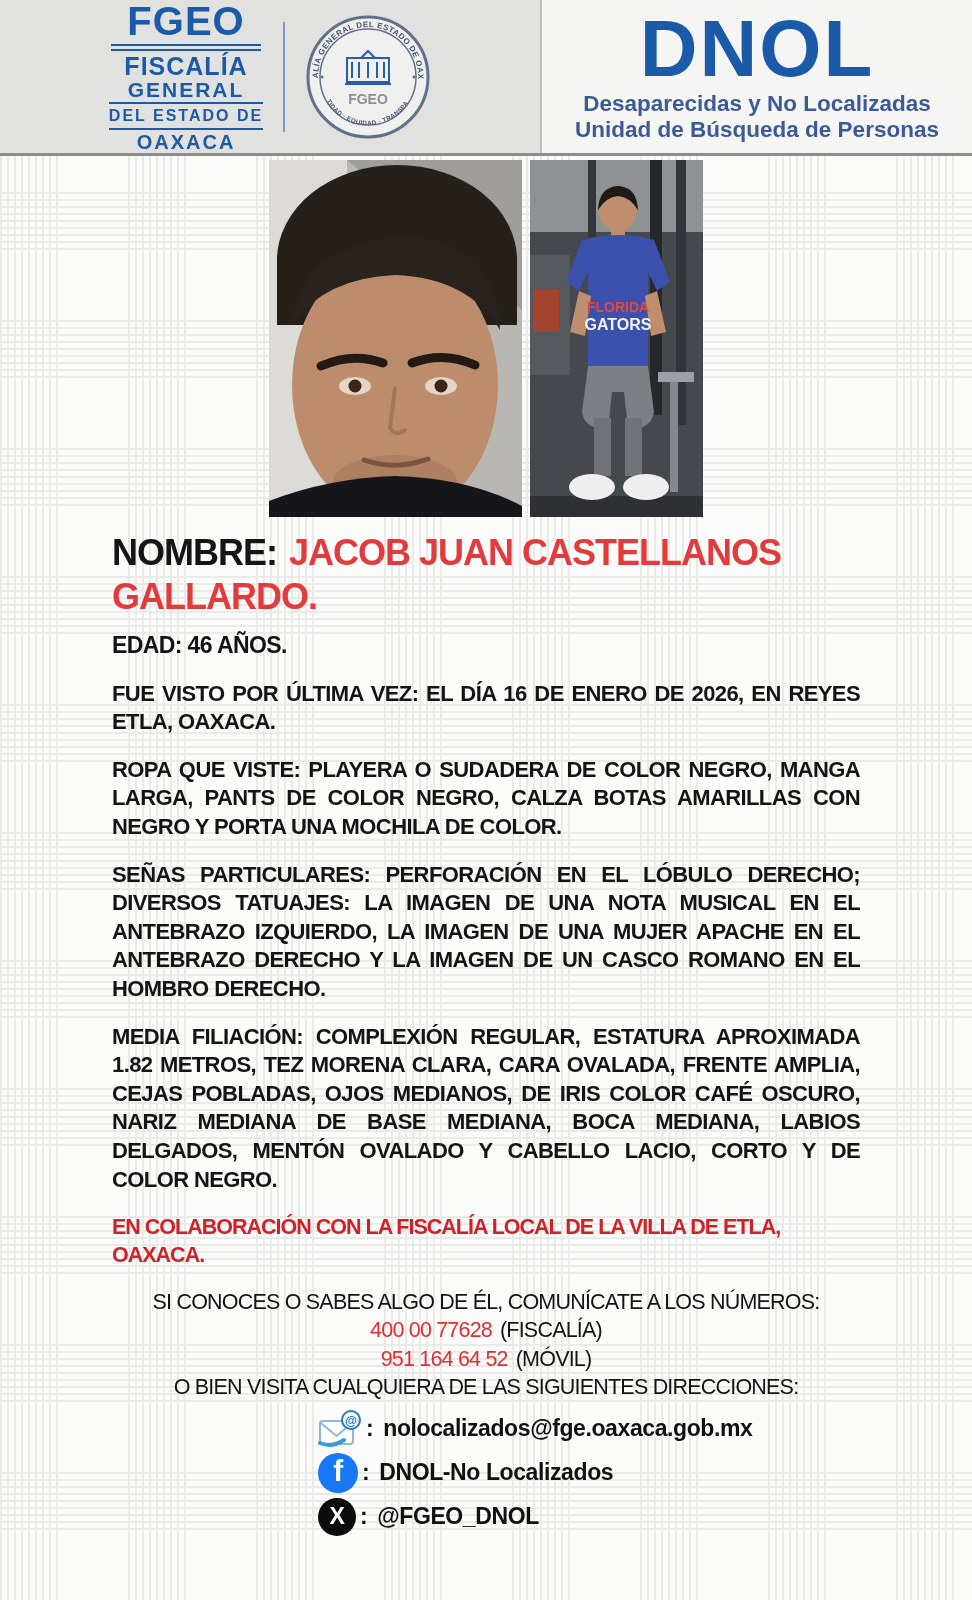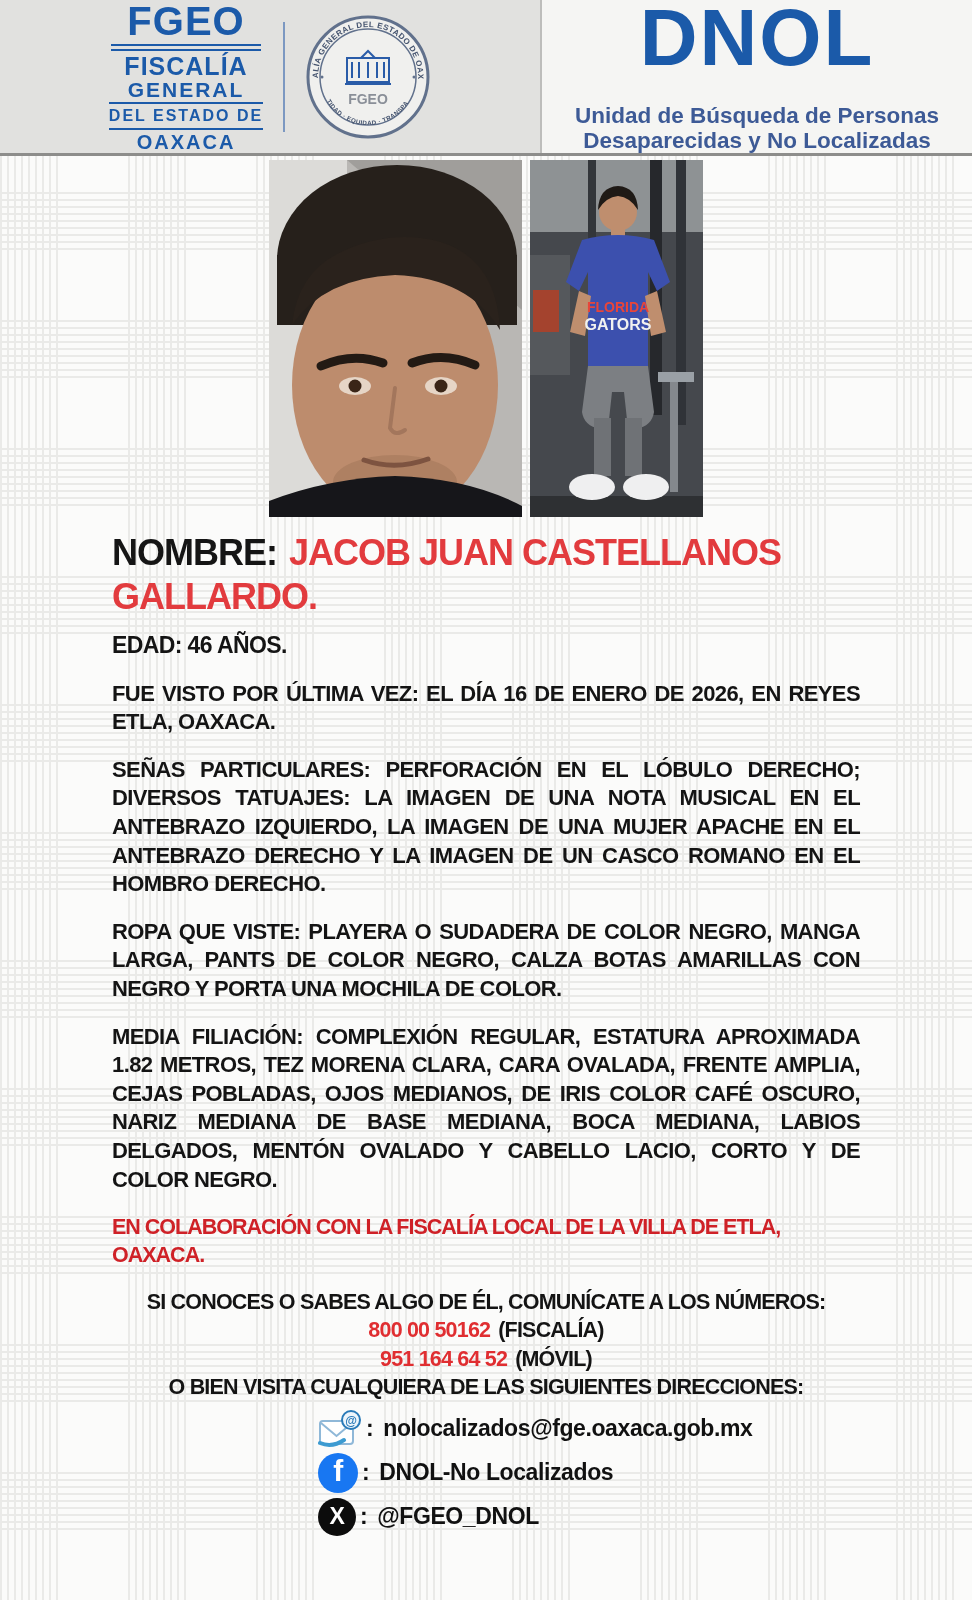--- a/index.html
+++ b/index.html
@@ -17,21 +17,21 @@
   .header{display:flex;height:153px;border-bottom:3px solid #8d8d8b;}
   .header-left{width:540px;background:#e1e1df;display:flex;align-items:center;justify-content:center;gap:20px;}
   .fgeo-wordmark{text-align:center;color:#1b5aa9;line-height:1;}
   .fgeo-big{font-size:40px;font-weight:bold;letter-spacing:1px;}
   .fgeo-rule{border-top:2px solid #1b5aa9;border-bottom:2px solid #1b5aa9;height:3px;margin:3px 2px;}
   .fgeo-l1{font-size:25px;font-weight:bold;letter-spacing:1px;margin-top:2px;}
   .fgeo-l2{font-size:21px;font-weight:bold;letter-spacing:2px;}
   .fgeo-l3{font-size:16px;font-weight:bold;letter-spacing:2px;margin:2px 0;border-top:2px solid #1b5aa9;border-bottom:2px solid #1b5aa9;padding:4px 0;}
   .fgeo-l4{font-size:20px;font-weight:bold;letter-spacing:2px;}
   .hdr-divider{width:2px;height:110px;background:#2a5ca8;opacity:.55;}
-  .header-right{flex:1;background:#f5f5f3;border-left:2px solid #bdbdbb;display:flex;flex-direction:column;align-items:center;justify-content:space-between;}
+  .header-right{flex:1;background:#f5f5f3;border-left:2px solid #bdbdbb;display:flex;flex-direction:column;align-items:center;justify-content:center;}
   .dnol-title{font-size:80px;font-weight:bold;color:#1b5aa9;line-height:.95;letter-spacing:2px;}
   .dnol-sub{font-size:22.5px;color:#3d5a96;text-align:center;line-height:1.12;margin-top:4px;font-weight:bold;}
   
   .title-wrap{text-align:center;margin-top:8px;height:74px;}
   .title-text{
     display:inline-block;font-size:62px;font-weight:bold;color:#ee1c24;white-space:nowrap;
     letter-spacing:-1px;-webkit-text-stroke:2.5px #141414;transform:scale(.96,1.2);transform-origin:center top;
   }
   
   .photos{display:flex;justify-content:center;gap:8px;margin-top:4px;}
@@ -39,21 +39,21 @@
   
   .content{padding:0 112px;}
   .name-line{margin-top:14px;font-size:36px;font-weight:bold;letter-spacing:-1px;line-height:1.22;}
   .name-label{color:#151515;margin-right:12px;}
   .name-value{color:#e23b3e;}
   .para{font-weight:bold;font-size:22px;line-height:1.3;letter-spacing:-.6px;text-align:justify;color:#141414;}
   .age{margin-top:12px;font-size:23px;text-align:left;}
   .mt{margin-top:19px;}
   .colab{margin-top:20px;color:#cf2127;font-size:21.5px;letter-spacing:-1px;text-align:left;}
   
-  .contact{margin-top:18px;text-align:center;font-weight:bold;font-size:21.5px;letter-spacing:-.8px;line-height:1.32;color:#141414;}
+  .contact{margin-top:18px;text-align:center;font-weight:normal;font-size:21.5px;letter-spacing:-.8px;line-height:1.32;color:#141414;}
   .phone-number{color:#e02e31;margin-right:8px;}
   .socials{width:max-content;margin:8px 0 0 318px;}
   .social-row{display:flex;align-items:center;gap:4px;margin-top:5px;font-size:23px;font-weight:bold;letter-spacing:-.4px;}
   .sep{margin-right:6px;}
   .icon-badge{width:40px;height:40px;border-radius:50%;display:flex;align-items:center;justify-content:center;flex:0 0 auto;}
   .fb{background:#1877f2;color:#fff;font-size:30px;font-weight:bold;line-height:1;padding-bottom:4px;box-sizing:border-box;}
   .xx{background:#0c0c0c;color:#fff;font-size:23px;font-weight:bold;width:38px;height:38px;}
 </style>
 </head>
 <body>
@@ -93,22 +93,22 @@
           <line x1="40" y1="70" x2="86" y2="70" stroke="#2a5ca8" stroke-width="2"></line>
         </g>
         <text x="63" y="90" font-size="14" font-weight="bold" fill="#8a8f98" text-anchor="middle">FGEO</text>
         <circle cx="17" cy="63" r="1.5" fill="#61718c"></circle>
           <circle cx="109" cy="63" r="1.5" fill="#61718c"></circle>
       </svg>
     </div>
     <div class="header-right">
       <div class="dnol-title">DNOL</div>
       <div class="dnol-sub">
+        <div>Desaparecidas y No Localizadas</div>
         <div>Unidad de Búsqueda de Personas</div>
-        <div>Desaparecidas y No Localizadas</div>
       </div>
     </div>
   </div>
 
 
   <div class="photos">
     <svg class="photo" width="253" height="357" viewBox="0 0 253 357">
       <rect width="253" height="357" fill="#b9b7b4"></rect>
       <rect x="0" y="0" width="78" height="357" fill="#dcdbd8"></rect>
       <path d="M78,0 L253,0 L253,150 Z" fill="#a09e9b"></path>
@@ -153,30 +153,30 @@
       <ellipse cx="116" cy="327" rx="23" ry="13" fill="#efeff0"></ellipse>
     </svg>
   </div>
 
   <div class="content">
     <div class="name-line">
       <span class="name-label">NOMBRE:</span><span class="name-value">JACOB JUAN CASTELLANOS GALLARDO.</span>
     </div>
     <div class="para age">EDAD: 46 AÑOS.</div>
     <div class="para mt">FUE VISTO POR ÚLTIMA VEZ: EL DÍA 16 DE ENERO DE 2026, EN REYES ETLA, OAXACA.</div>
+    <div class="para mt">ROPA QUE VISTE: PLAYERA O SUDADERA DE COLOR NEGRO, MANGA LARGA, PANTS DE COLOR NEGRO, CALZA BOTAS AMARILLAS CON NEGRO Y PORTA UNA MOCHILA DE COLOR.</div>
     <div class="para mt">SEÑAS PARTICULARES: PERFORACIÓN EN EL LÓBULO DERECHO; DIVERSOS TATUAJES: LA IMAGEN DE UNA NOTA MUSICAL EN EL ANTEBRAZO IZQUIERDO, LA IMAGEN DE UNA MUJER APACHE EN EL ANTEBRAZO DERECHO Y LA IMAGEN DE UN CASCO ROMANO EN EL HOMBRO DERECHO.</div>
-    <div class="para mt">ROPA QUE VISTE: PLAYERA O SUDADERA DE COLOR NEGRO, MANGA LARGA, PANTS DE COLOR NEGRO, CALZA BOTAS AMARILLAS CON NEGRO Y PORTA UNA MOCHILA DE COLOR.</div>
     <div class="para mt">MEDIA FILIACIÓN: COMPLEXIÓN REGULAR, ESTATURA APROXIMADA 1.82 METROS, TEZ MORENA CLARA, CARA OVALADA, FRENTE AMPLIA, CEJAS POBLADAS, OJOS MEDIANOS, DE IRIS COLOR CAFÉ OSCURO, NARIZ MEDIANA DE BASE MEDIANA, BOCA MEDIANA, LABIOS DELGADOS, MENTÓN OVALADO Y CABELLO LACIO, CORTO Y DE COLOR NEGRO.</div>
     <div class="para colab">EN COLABORACIÓN CON LA FISCALÍA LOCAL DE LA VILLA DE ETLA, OAXACA.</div>
   </div>
 
   <div class="contact">
     <div>SI CONOCES O SABES ALGO DE ÉL, COMUNÍCATE A LOS NÚMEROS:</div>
     <div>
-      <span class="phone-number">800 00 50162</span><span>(FISCALÍA)</span>
+      <span class="phone-number">400 00 77628</span><span>(FISCALÍA)</span>
     </div>
     <div>
       <span class="phone-number">951 164 64 52</span><span>(MÓVIL)</span>
     </div>
     <div>O BIEN VISITA CUALQUIERA DE LAS SIGUIENTES DIRECCIONES:</div>
   </div>
 
   <div class="socials">
     <div class="social-row">
       <svg width="44" height="38" viewBox="0 0 44 38">

